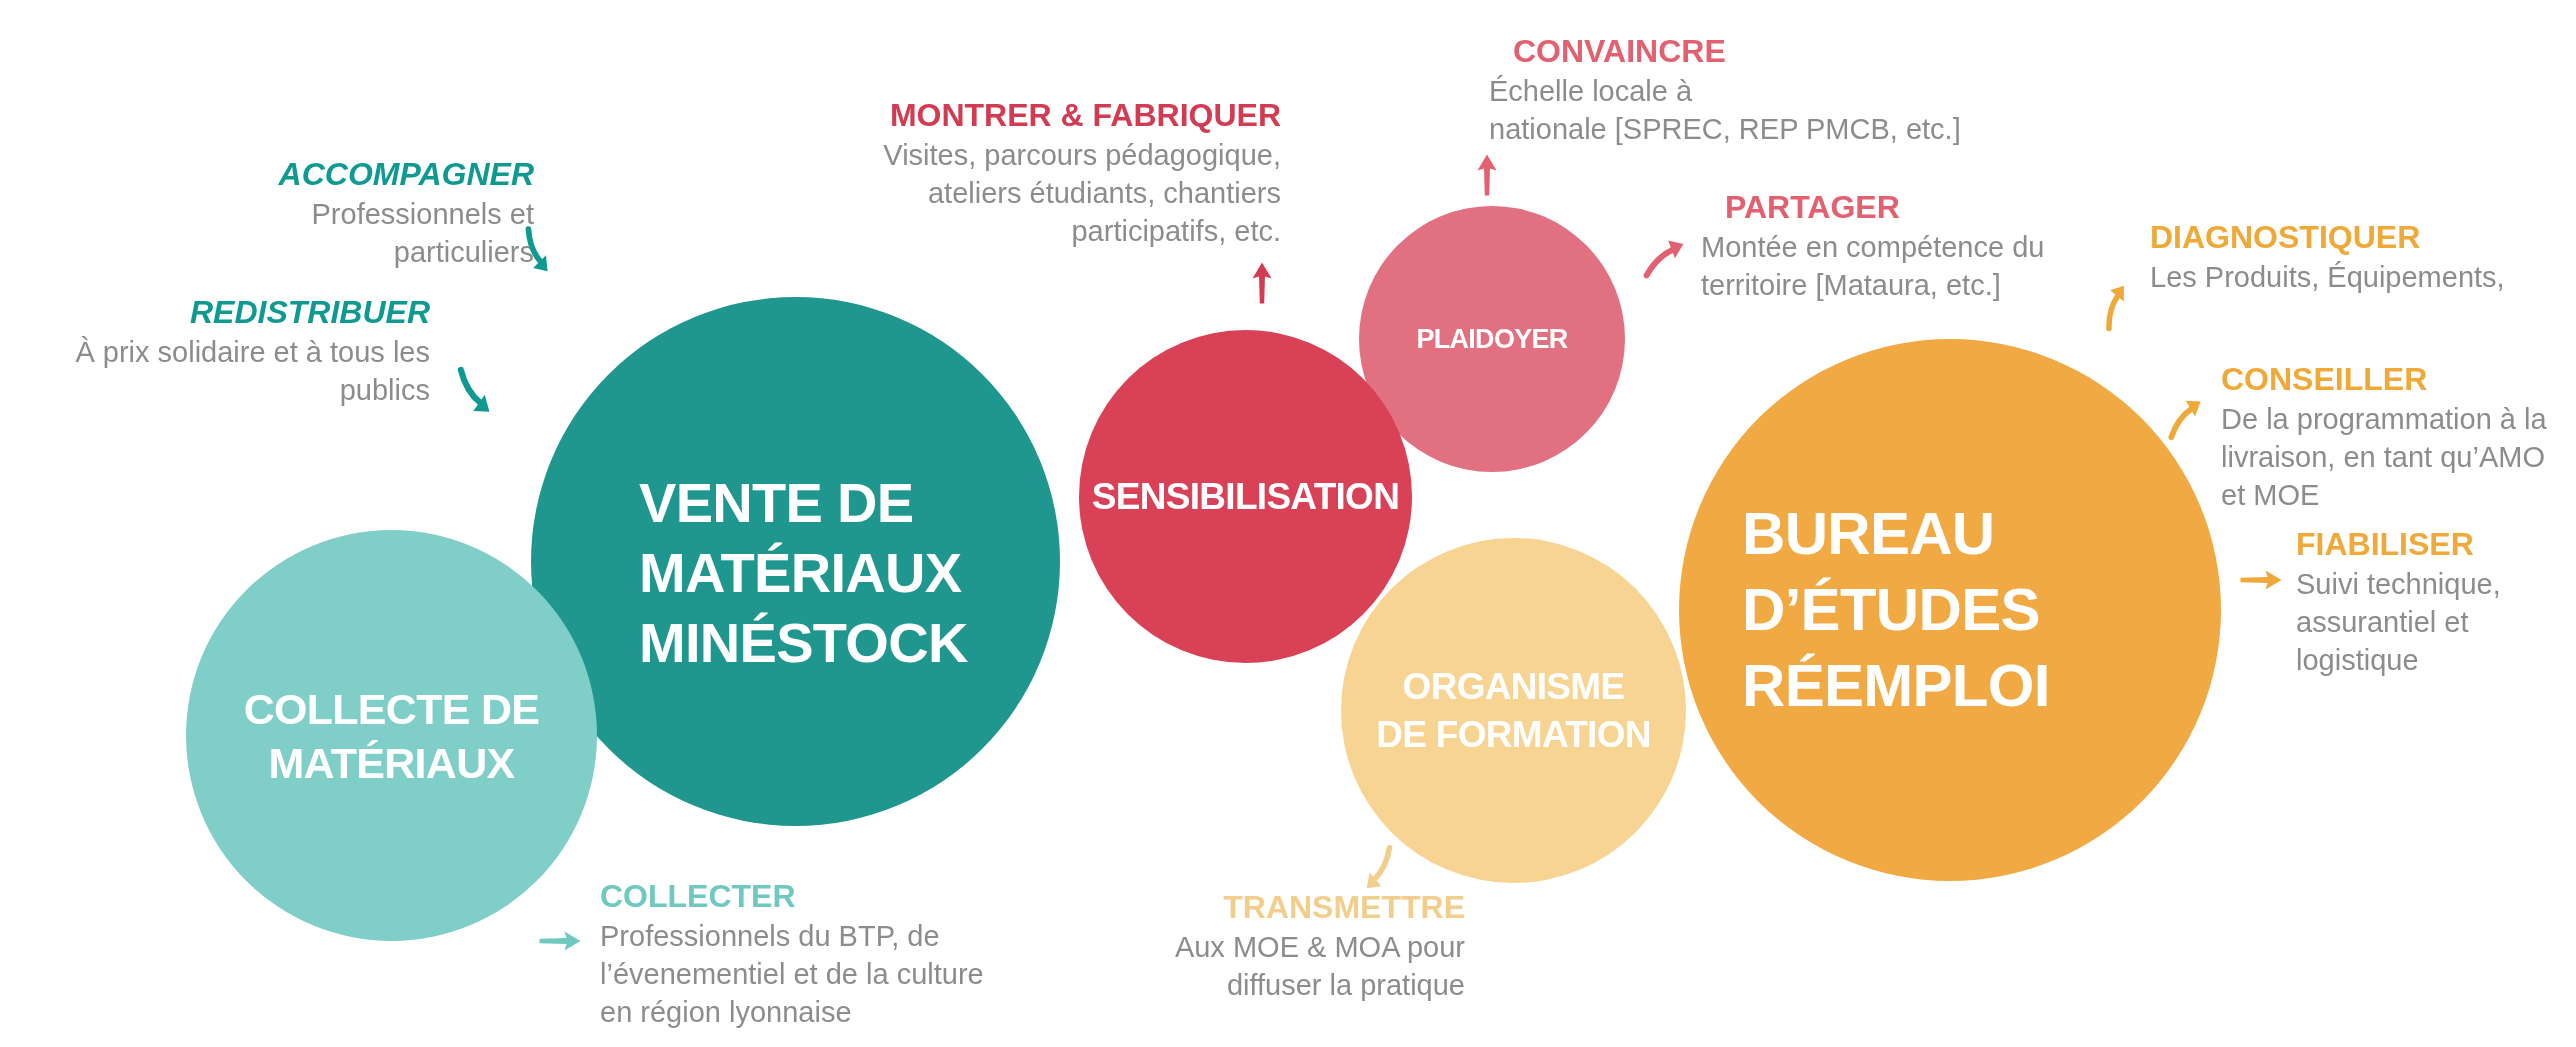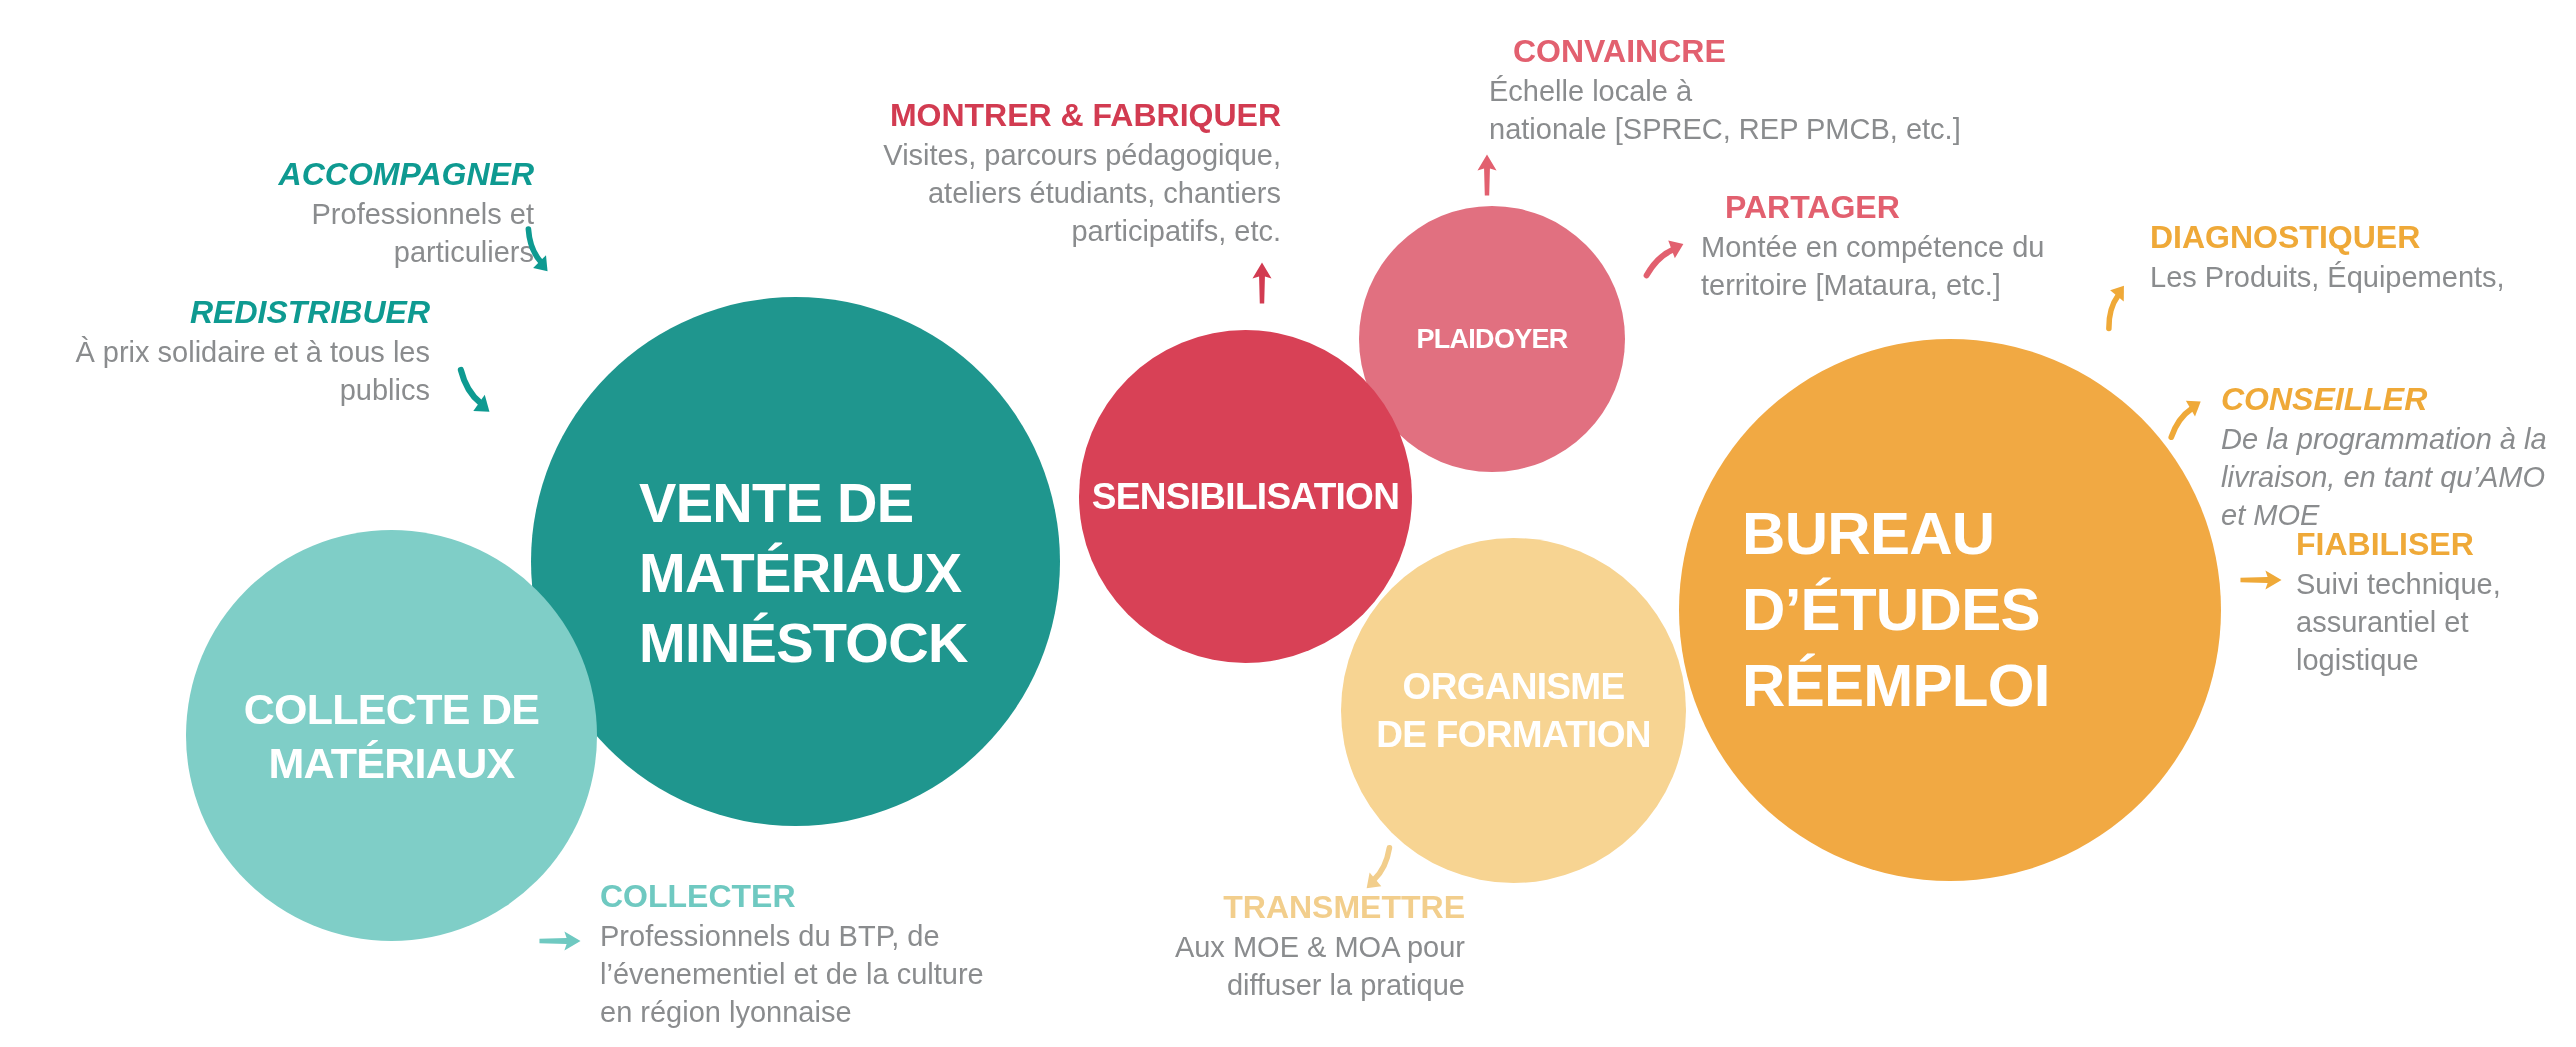--- a/index.html
+++ b/index.html
@@ -109,21 +109,21 @@
     <div class="ttl t-pink">PARTAGER</div>
     <div>Montée en compétence du</div>
     <div>territoire [Mataura, etc.]</div>
   </div>
 
   <div class="ann" style="left:2150px;top:219px;">
     <div class="ttl t-orange">DIAGNOSTIQUER</div>
     <div>Les Produits, Équipements,</div>
   </div>
 
-  <div class="ann" style="left:2221px;top:381px;font-style:italic;">
+  <div class="ann" style="left:2221px;top:361px;">
     <div class="ttl t-orange">CONSEILLER</div>
     <div>De la programmation à la</div>
     <div>livraison, en tant qu’AMO</div>
     <div>et MOE</div>
   </div>
 
   <div class="ann" style="left:2296px;top:526px;">
     <div class="ttl t-orange">FIABILISER</div>
     <div>Suivi technique,</div>
     <div>assurantiel et</div>

